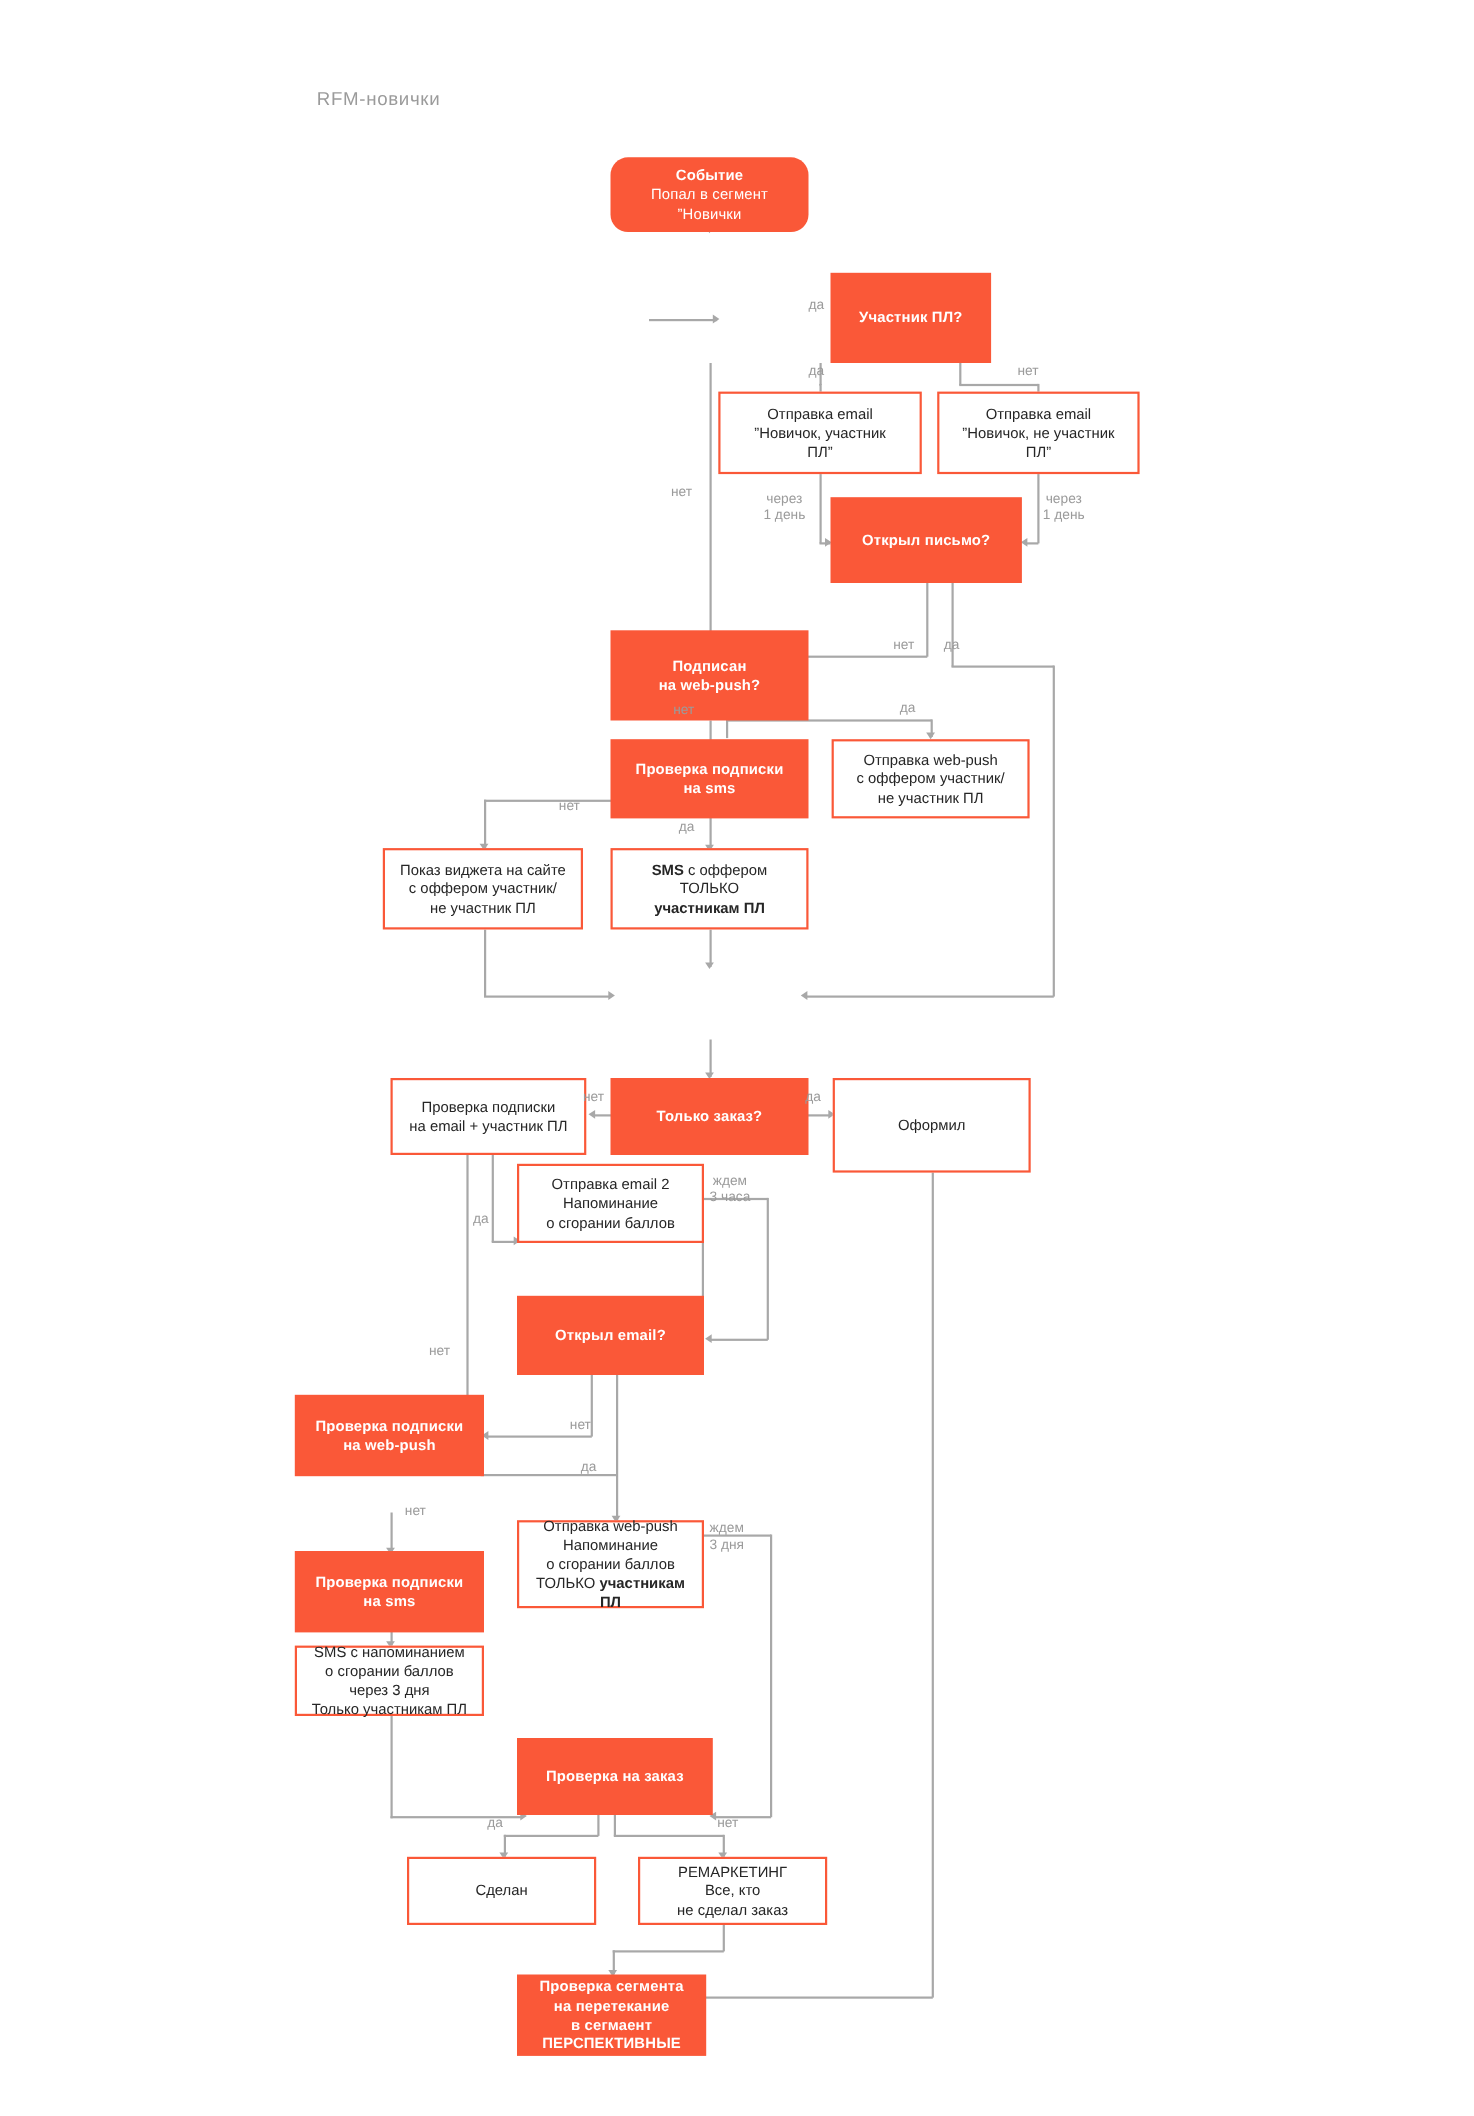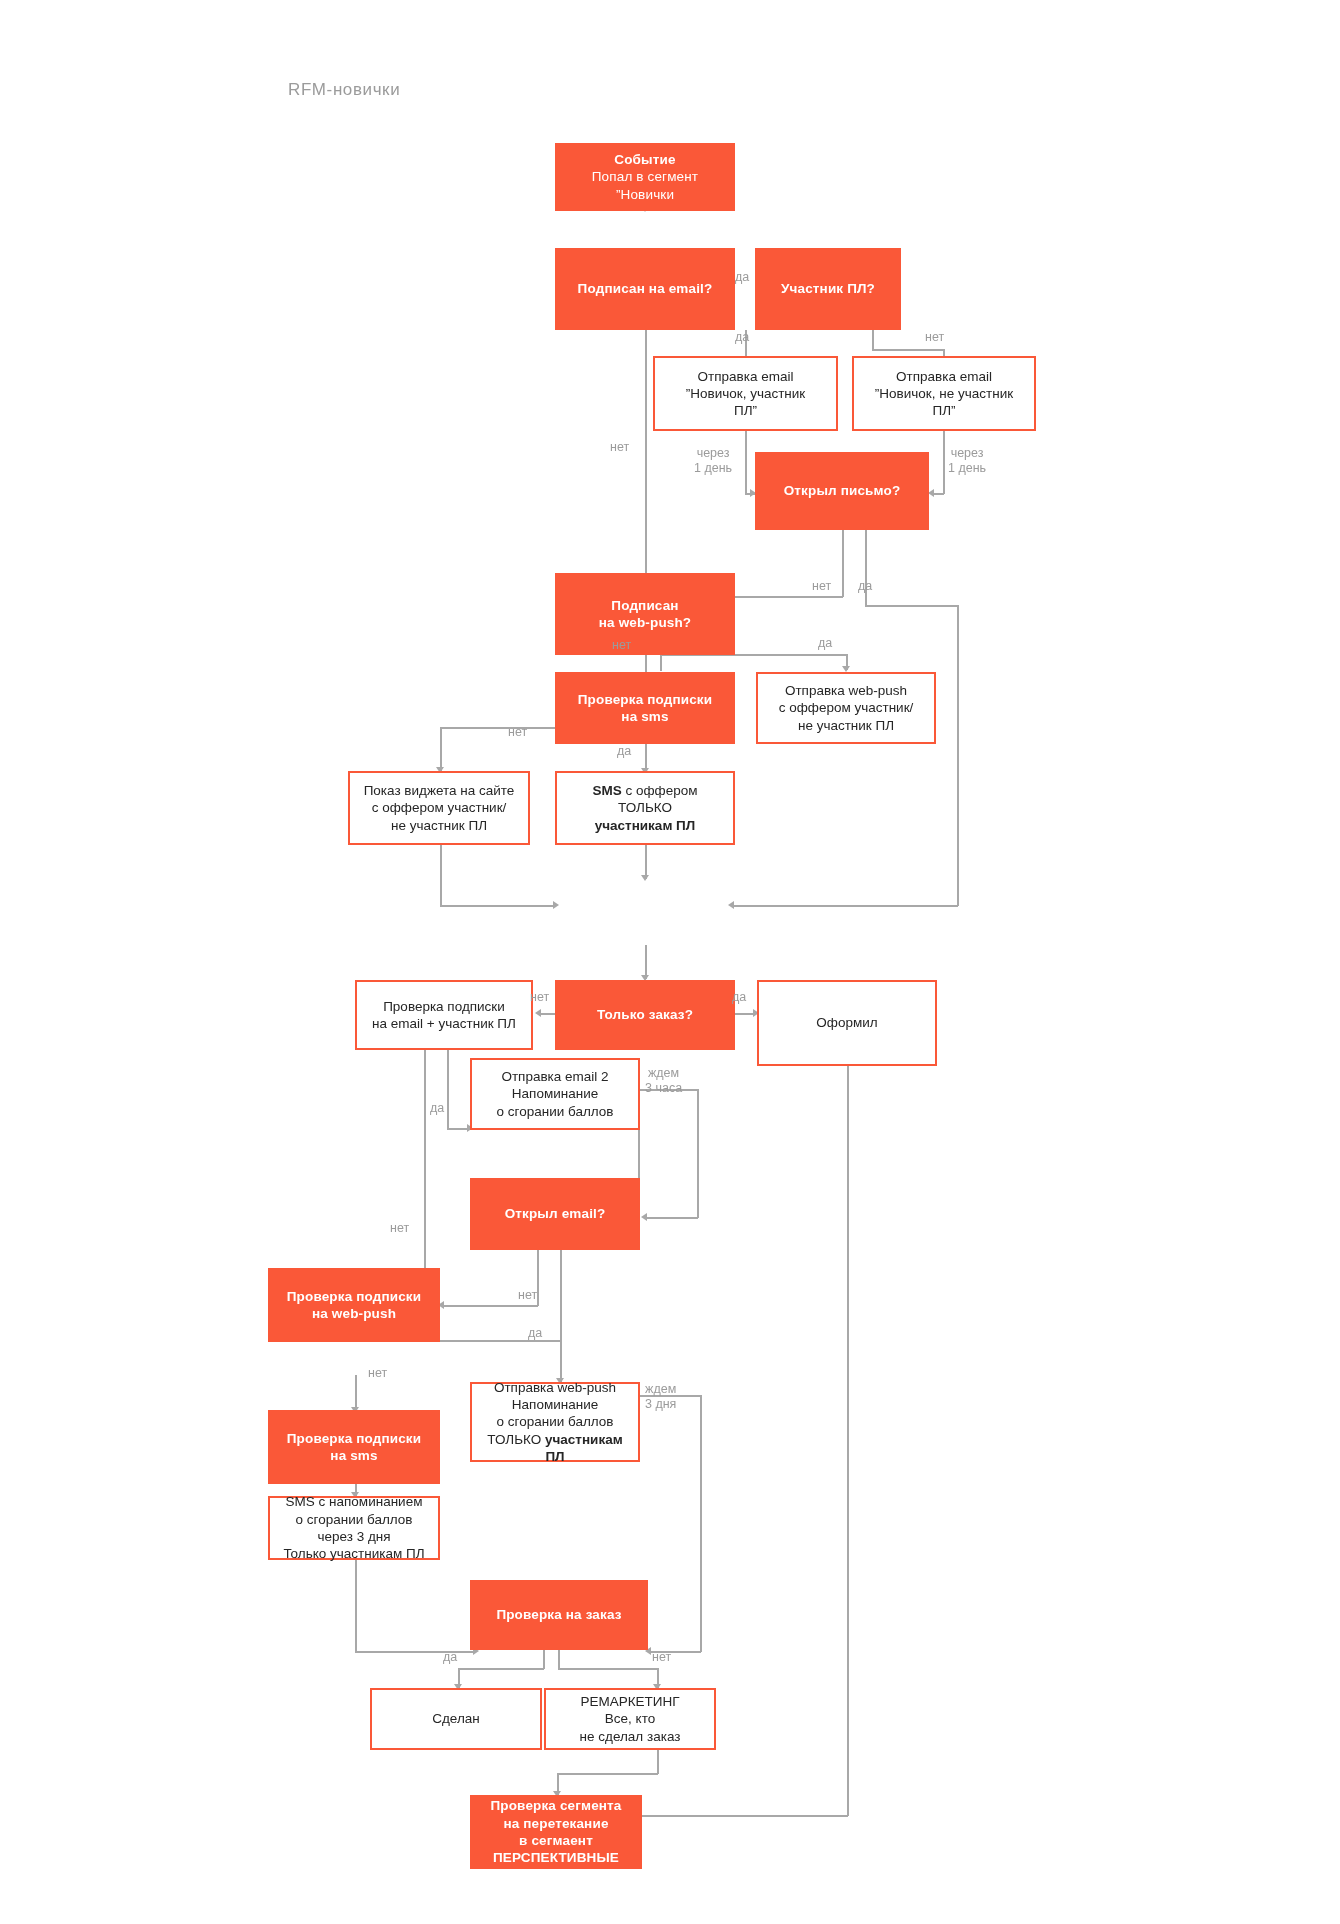--- a/index.html
+++ b/index.html
@@ -202,31 +202,28 @@
   <div class="ln v" style="left:558px; top:1650px; height:19px;"></div>
   <div class="ln h" style="left:558px; top:1668px; width:100px;"></div>
   <div class="ln v" style="left:657px; top:1668px; height:20px;"></div>
   <div class="arrow down" style="left:652.5px; top:1684px;"></div>
 
   <div class="ln v" style="left:657px; top:1750px; height:24px;"></div>
   <div class="ln h" style="left:557px; top:1773px; width:101px;"></div>
   <div class="ln v" style="left:557px; top:1773px; height:22px;"></div>
   <div class="arrow down" style="left:552.5px; top:1791px;"></div>
 
-  <div class="node filled lightline" style="left:555px; top:143px; width:180px; height:68px;">
+  <div class="node filled lightline" style="left:555px; top:143px; width:180px; height:68px;border-radius:16px;">
     <div class="inner">
       <div class="b">Событие</div>
       <div class="sub">Попал в сегмент</div>
       <div class="sub">”Новички</div>
     </div>
   </div>
 
-  <div class="node filled" style="left:555px; top:248px; width:180px; height:82px;">
-    <div class="inner">Подписан на email?</div>
-  </div>
 
   <div class="node filled" style="left:755px; top:248px; width:146px; height:82px;">
     <div class="inner">Участник ПЛ?</div>
   </div>
 
   <div class="node outlined" style="left:653px; top:356px; width:185px; height:75px;">
     <div class="inner">
       <div>Отправка email</div>
       <div>”Новичок, участник</div>
       <div>ПЛ”</div>
@@ -348,21 +345,21 @@
   </div>
 
   <div class="node filled" style="left:470px; top:1580px; width:178px; height:70px;">
     <div class="inner">Проверка на заказ</div>
   </div>
 
   <div class="node outlined" style="left:370px; top:1688px; width:172px; height:62px;">
     <div class="inner">Сделан</div>
   </div>
 
-  <div class="node outlined" style="left:544px; top:1688px; width:172px; height:62px;">
+  <div class="node outlined" style="left:580px; top:1688px; width:172px; height:62px;">
     <div class="inner">
       <div>РЕМАРКЕТИНГ</div>
       <div>Все, кто</div>
       <div>не сделал заказ</div>
     </div>
   </div>
 
   <div class="node filled" style="left:470px; top:1795px; width:172px; height:74px;">
     <div class="inner">
       <div>Проверка сегмента</div>

